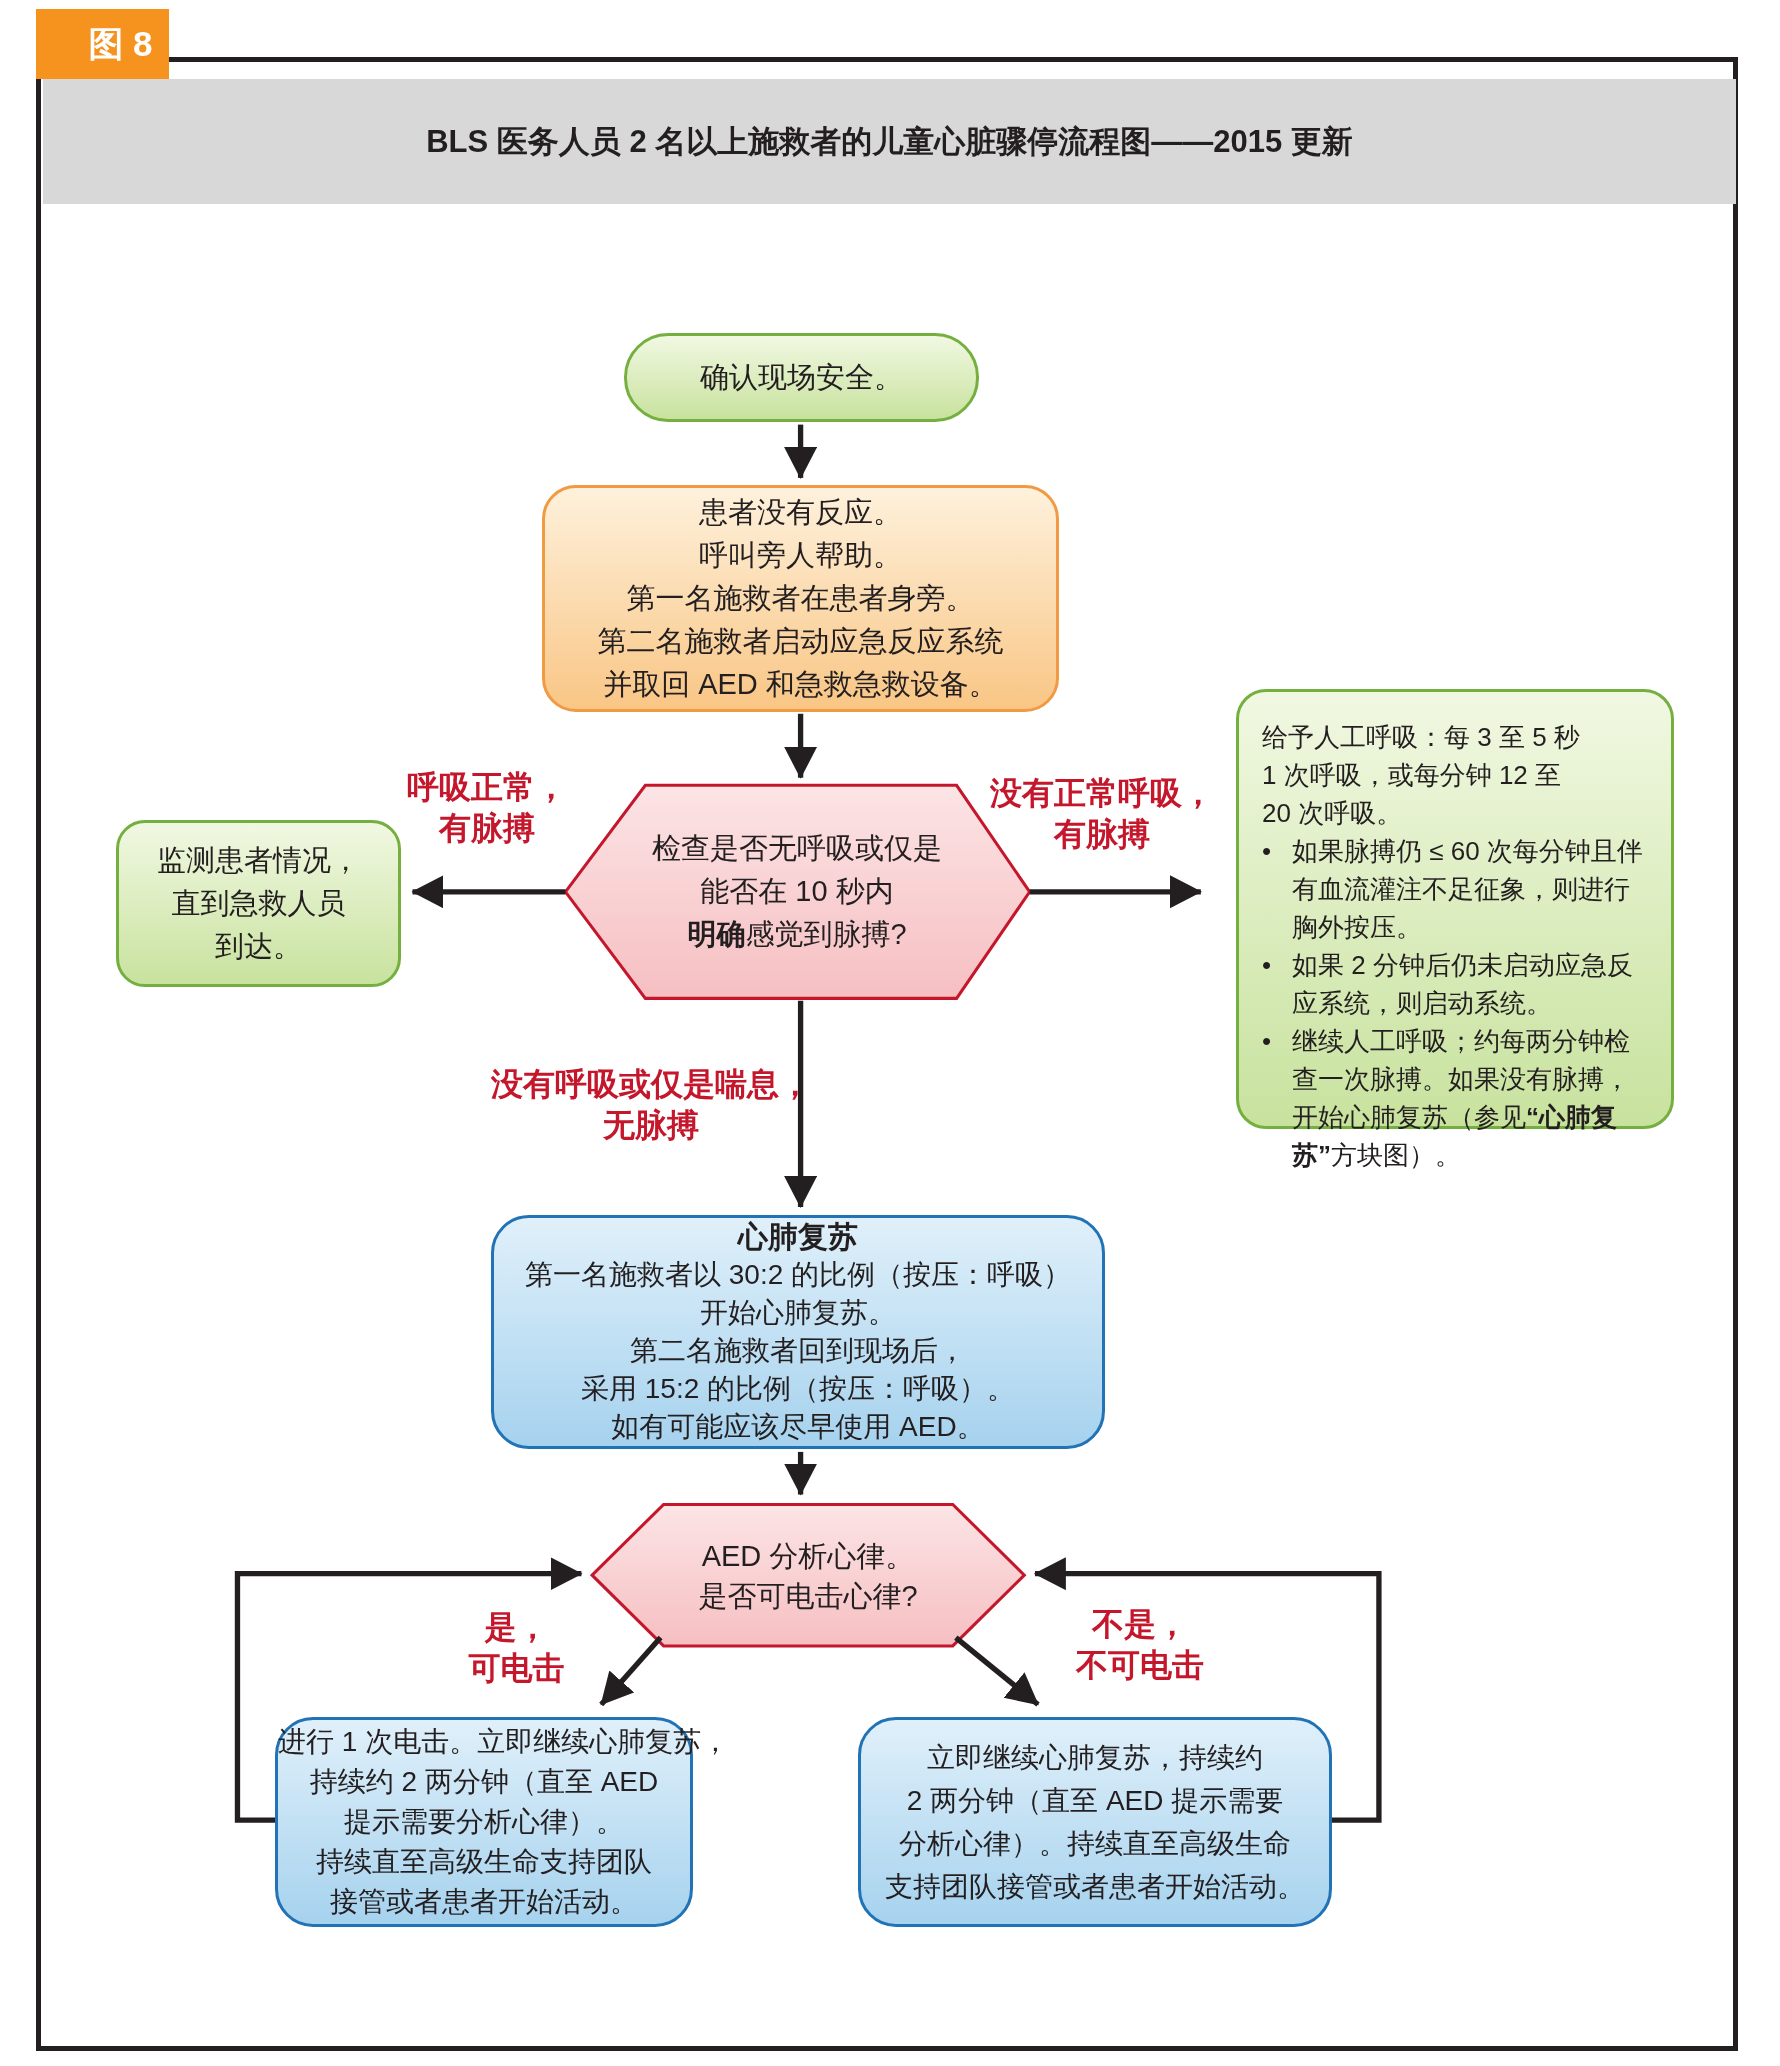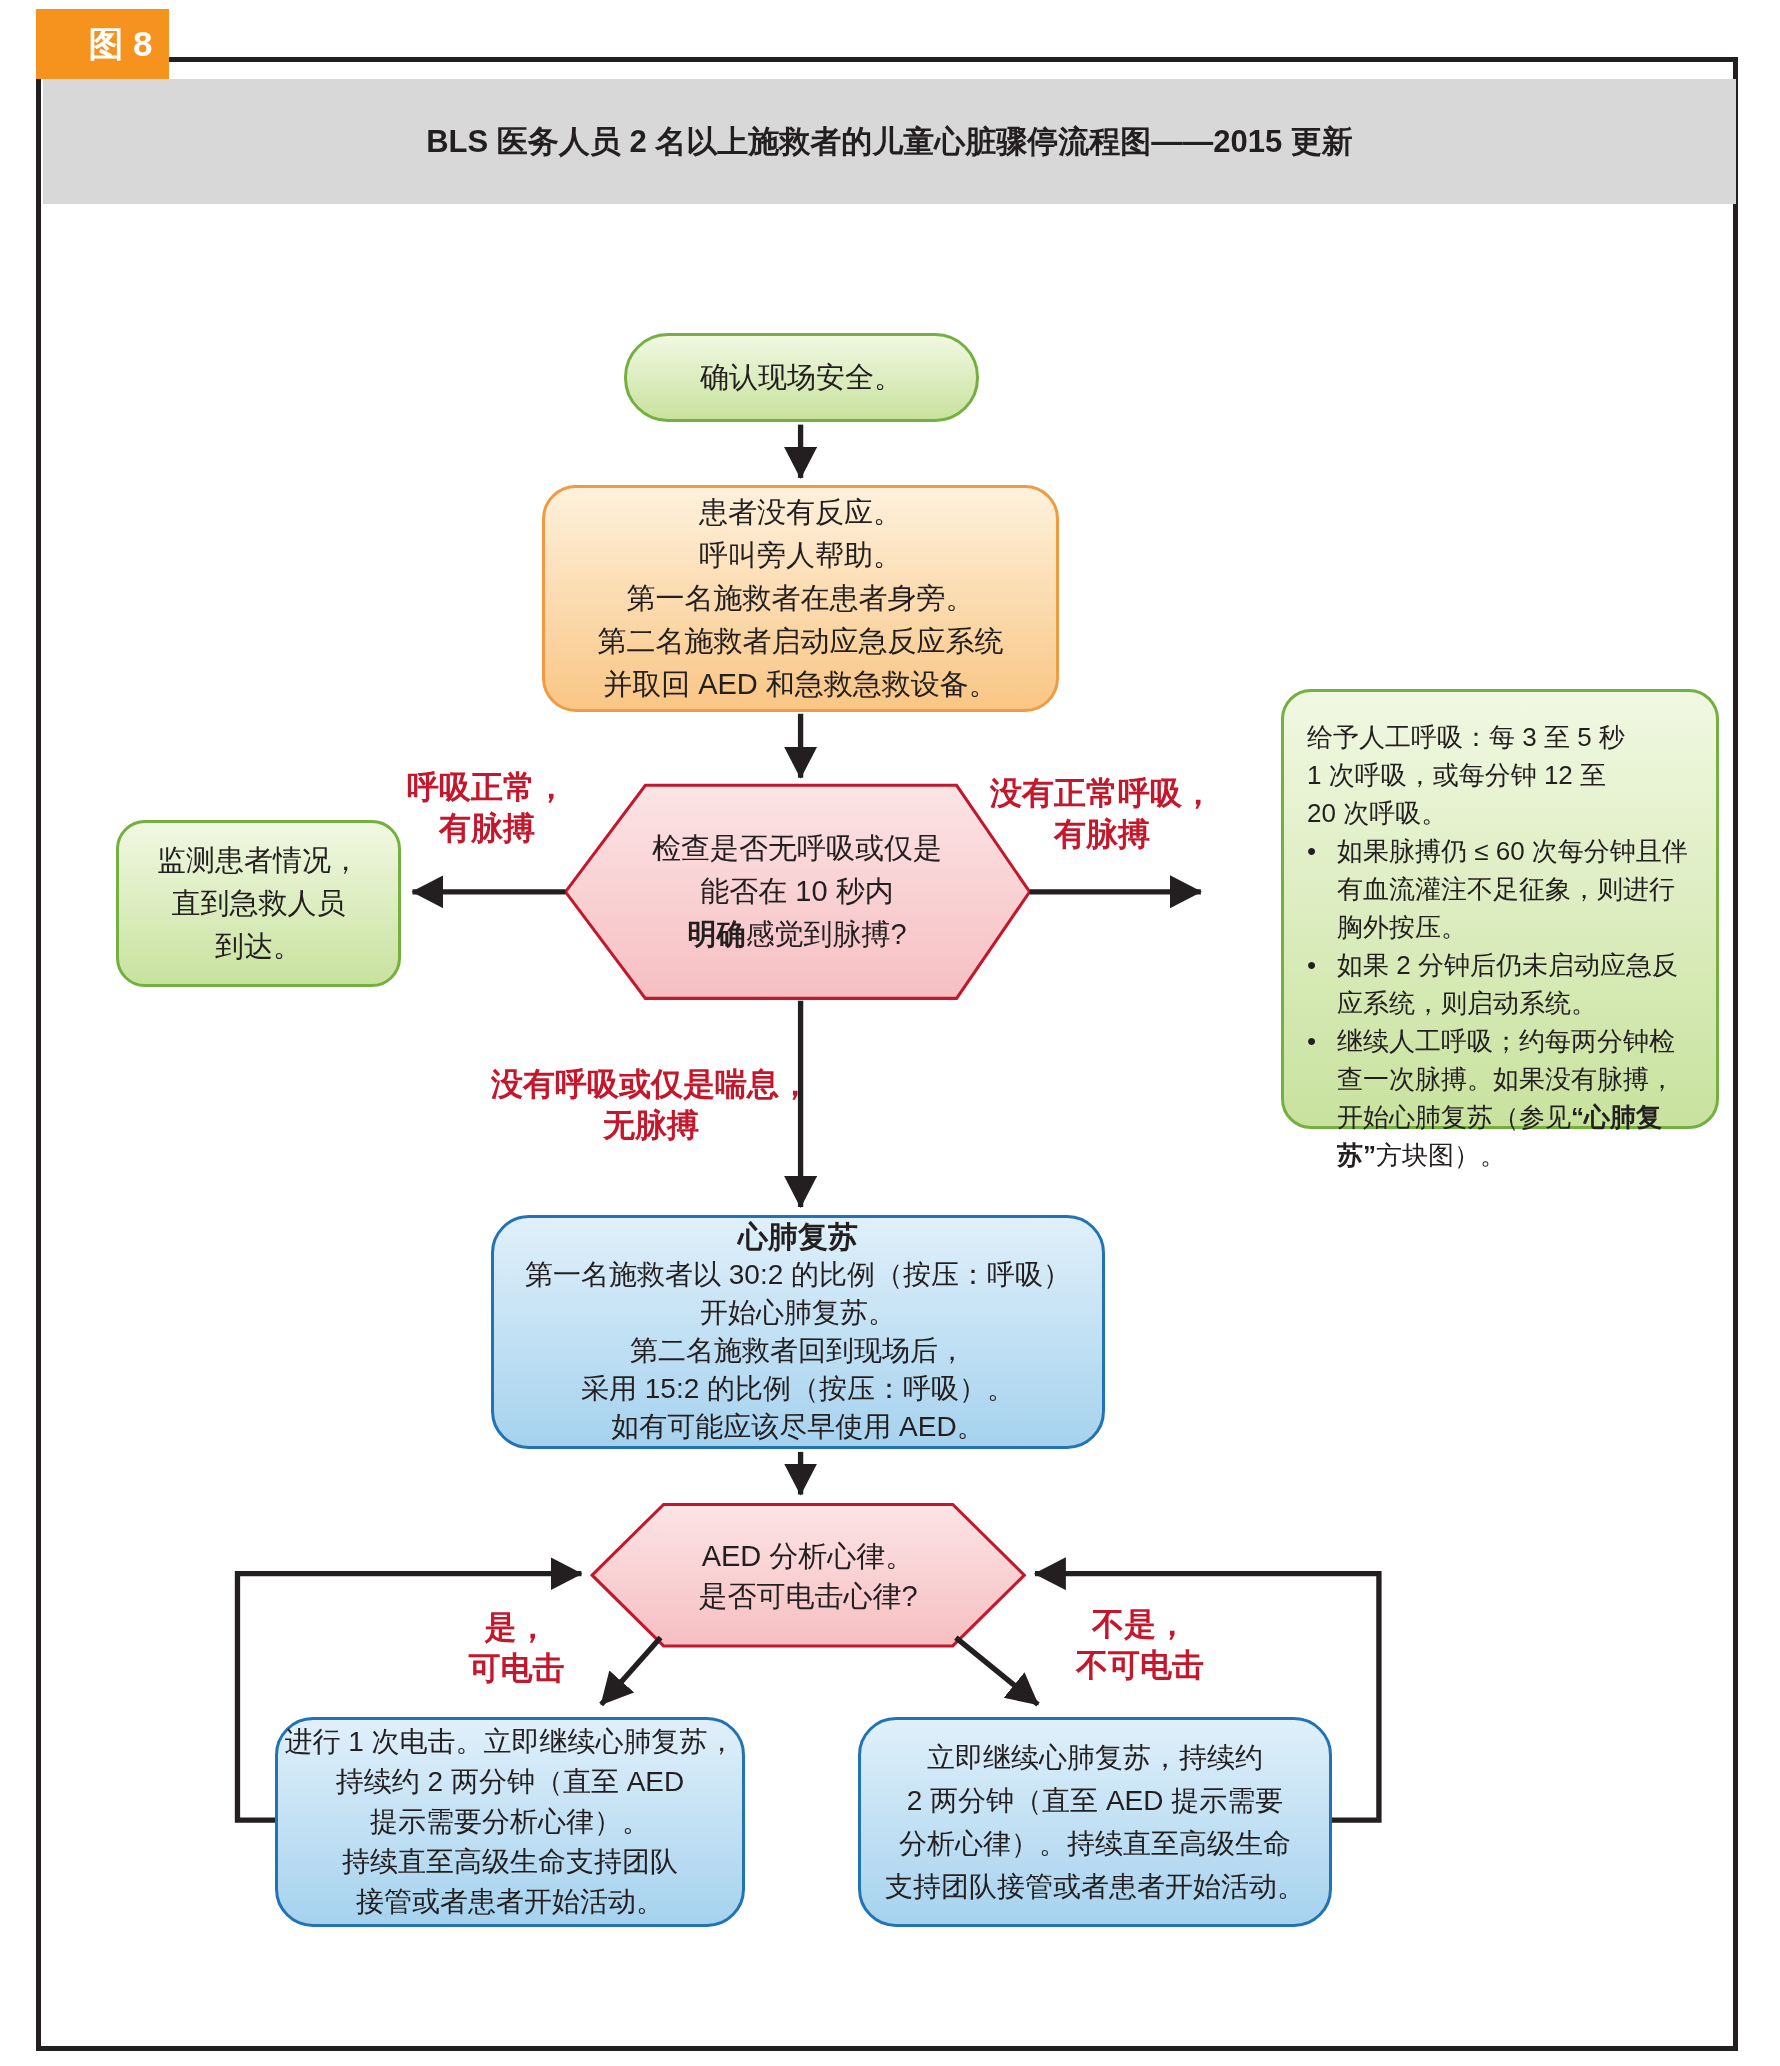--- a/index.html
+++ b/index.html
@@ -56,21 +56,21 @@
     <div class="ln">第二名施救者启动应急反应系统</div>
     <div class="ln">并取回 AED 和急救急救设备。</div>
   </div>
 
   <div class="node green" style="left:116px;top:820px;width:285px;height:167px;border-radius:29px;">
     <div class="ln">监测患者情况，</div>
     <div class="ln">直到急救人员</div>
     <div class="ln">到达。</div>
   </div>
 
-  <div class="node green" id="green-right" style="left:1281px;top:689px;width:438px;height:440px;border-radius:30px;">
+  <div class="node green" id="green-right" style="left:1236px;top:689px;width:438px;height:440px;border-radius:30px;">
     <div class="ln">给予人工呼吸：每 3 至 5 秒</div>
     <div class="ln">1 次呼吸，或每分钟 12 至</div>
     <div class="ln">20 次呼吸。</div>
     <div class="bullet-row">
       <span class="bullet-mark">•</span>
       <span class="bullet-body">如果脉搏仍 ≤ 60 次每分钟且伴有血流灌注不足征象，则进行胸外按压。</span>
     </div>
     <div class="bullet-row">
       <span class="bullet-mark">•</span>
       <span class="bullet-body">如果 2 分钟后仍未启动应急反应系统，则启动系统。</span>
@@ -83,21 +83,21 @@
 
   <div class="node blue" style="left:491px;top:1215px;width:614px;height:234px;border-radius:38px;line-height:38px;font-size:28px;">
     <div class="ln cpr-title">心肺复苏</div>
     <div class="ln">第一名施救者以 30:2 的比例（按压：呼吸）</div>
     <div class="ln">开始心肺复苏。</div>
     <div class="ln">第二名施救者回到现场后，</div>
     <div class="ln">采用 15:2 的比例（按压：呼吸）。</div>
     <div class="ln">如有可能应该尽早使用 AED。</div>
   </div>
 
-  <div class="node blue" style="left:275px;top:1717px;width:470px;height:210px;border-radius:38px;line-height:40px;font-size:28px;">
+  <div class="node blue" style="left:275px;top:1717px;width:418px;height:210px;border-radius:38px;line-height:40px;font-size:28px;">
     <div class="ln">进行 1 次电击。立即继续心肺复苏，</div>
     <div class="ln">持续约 2 两分钟（直至 AED</div>
     <div class="ln">提示需要分析心律）。</div>
     <div class="ln">持续直至高级生命支持团队</div>
     <div class="ln">接管或者患者开始活动。</div>
   </div>
 
   <div class="node blue" style="left:858px;top:1717px;width:474px;height:210px;border-radius:38px;line-height:43px;font-size:28px;">
     <div class="ln">立即继续心肺复苏，持续约</div>
     <div class="ln">2 两分钟（直至 AED 提示需要</div>

